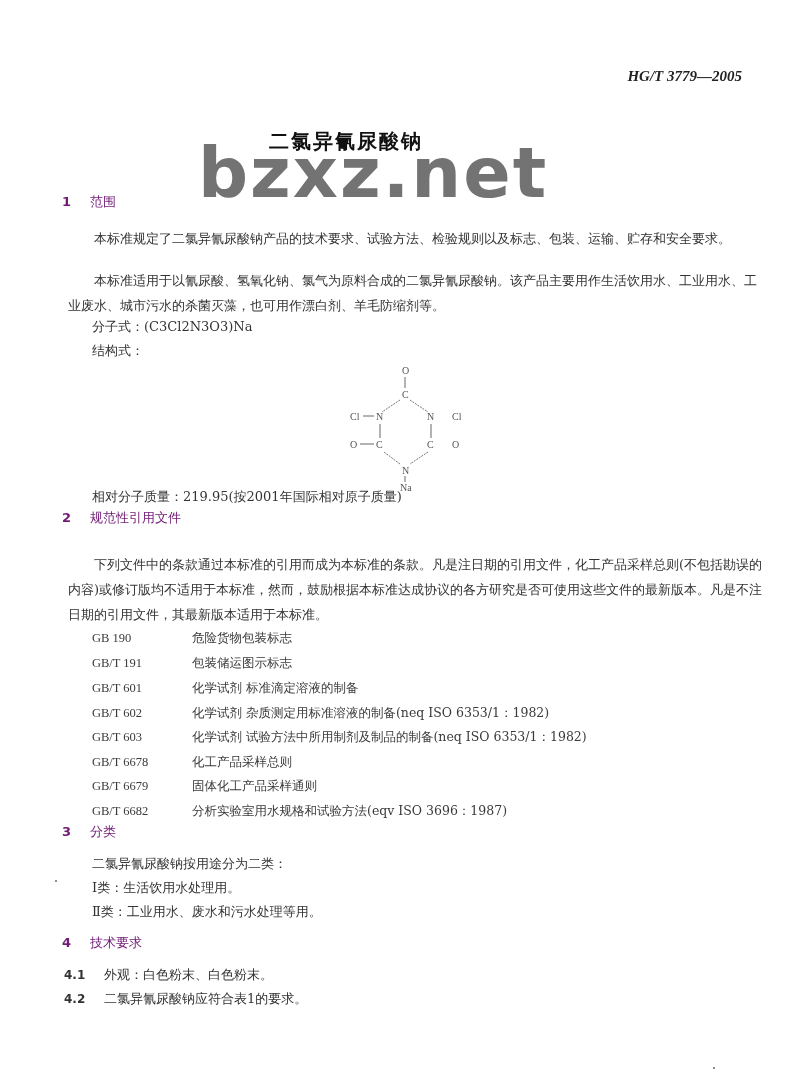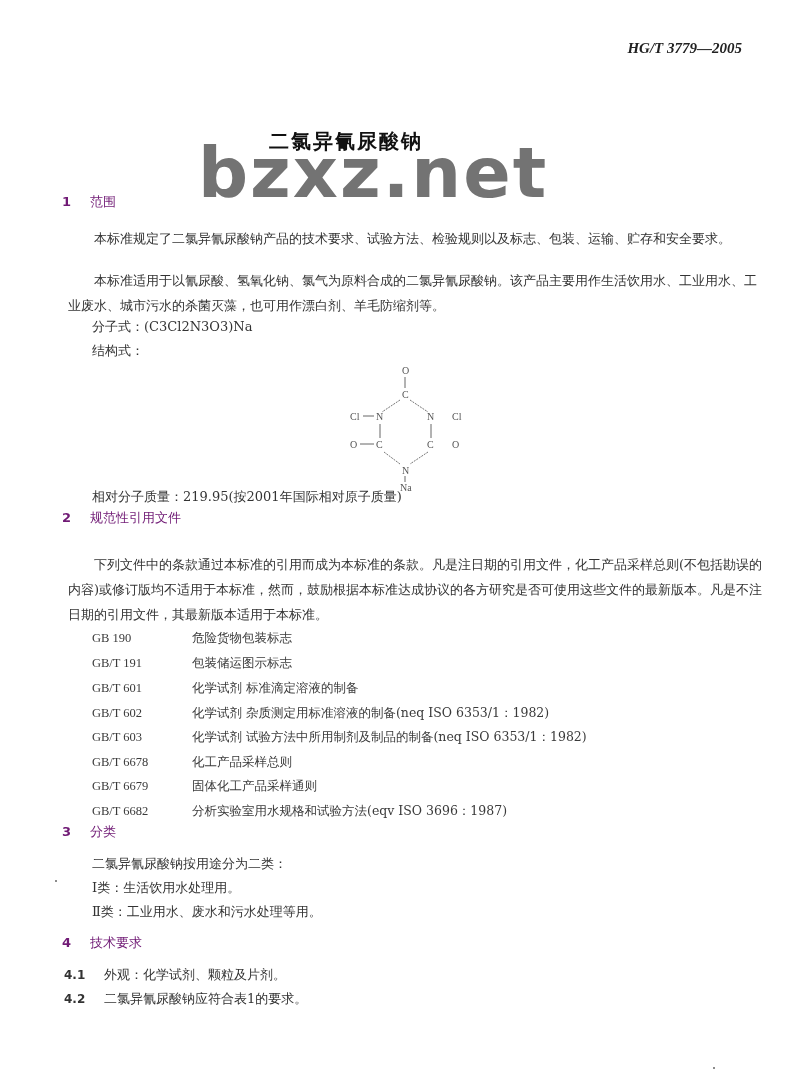--- a/index.html
+++ b/index.html
@@ -2,21 +2,21 @@
 <html><head>
   <meta charset="utf-8">
   <style>
     html, body { margin: 0; padding: 0; }
     body {
       width: 800px; height: 1088px; position: relative; overflow: hidden;
       background: #ffffff; color: #1a1a1a;
       font-family: "DejaVu Serif", "Liberation Serif", serif;
     }
     .std-code {
-      position: absolute; top: 40px; right: 58px;
+      position: absolute; top: 68px; right: 58px;
       font-family: "Liberation Serif", serif; font-weight: bold; font-style: italic;
       font-size: 15px; color: #222;
     }
     .title {
       position: absolute; top: 128px; left: 0; width: 692px; text-align: center;
       font-family: "DejaVu Sans", sans-serif; font-weight: bold; font-size: 20px;
       letter-spacing: 2px; color: #111; z-index: 2;
     }
     .watermark {
       position: absolute; top: 138px; left: 198px;
@@ -106,18 +106,18 @@
   <div class="sec-head" style="top:823px;">
     <span class="num">3</span><span>分类</span>
   </div>
   <div class="line" style="top:855px;">二氯异氰尿酸钠按用途分为二类：</div>
   <div class="line" style="top:879px;">Ⅰ类：生活饮用水处理用。</div>
   <div class="line" style="top:903px;">Ⅱ类：工业用水、废水和污水处理等用。</div>
 
   <div class="sec-head" style="top:934px;">
     <span class="num">4</span><span>技术要求</span>
   </div>
-  <div class="clause" style="top:966px;"><span class="cnum">4.1</span><span>外观：化学试剂、颗粒及片剂。</span></div>
+  <div class="clause" style="top:966px;"><span class="cnum">4.1</span><span>外观：白色粉末、白色粉末。</span></div>
   <div class="clause" style="top:990px;"><span class="cnum">4.2</span><span>二氯异氰尿酸钠应符合表1的要求。</span></div>
 
   <div class="dot" style="left:55px; top:880px;"></div>
   <div class="dot" style="left:713px; top:1067px;"></div>
 </div>
 
 </body></html>

